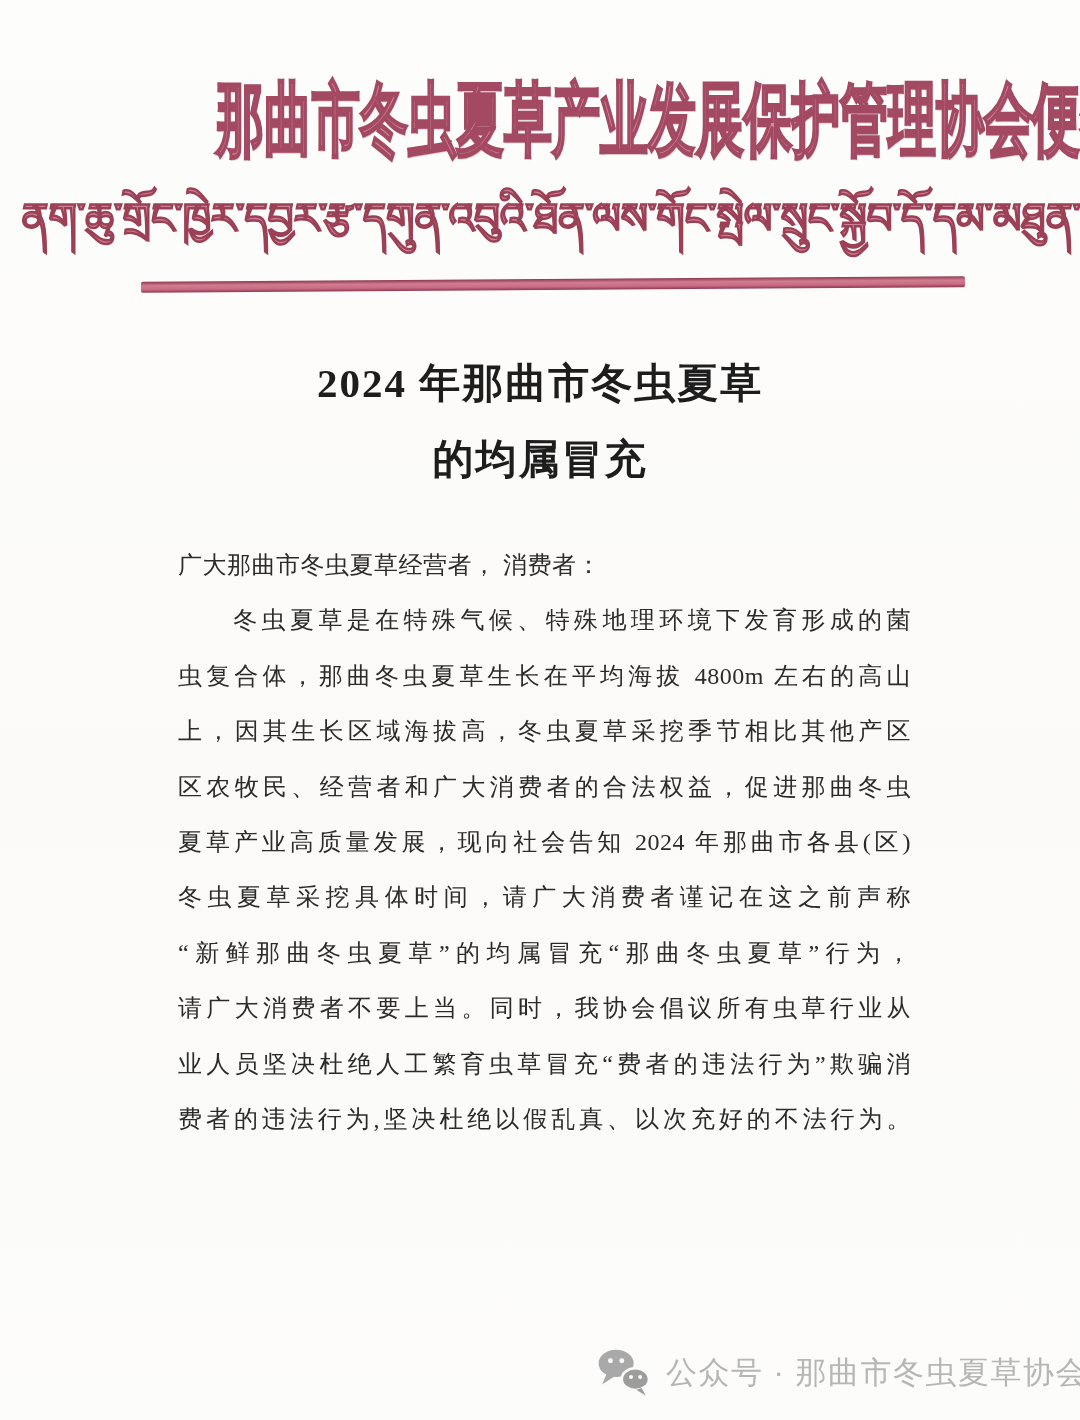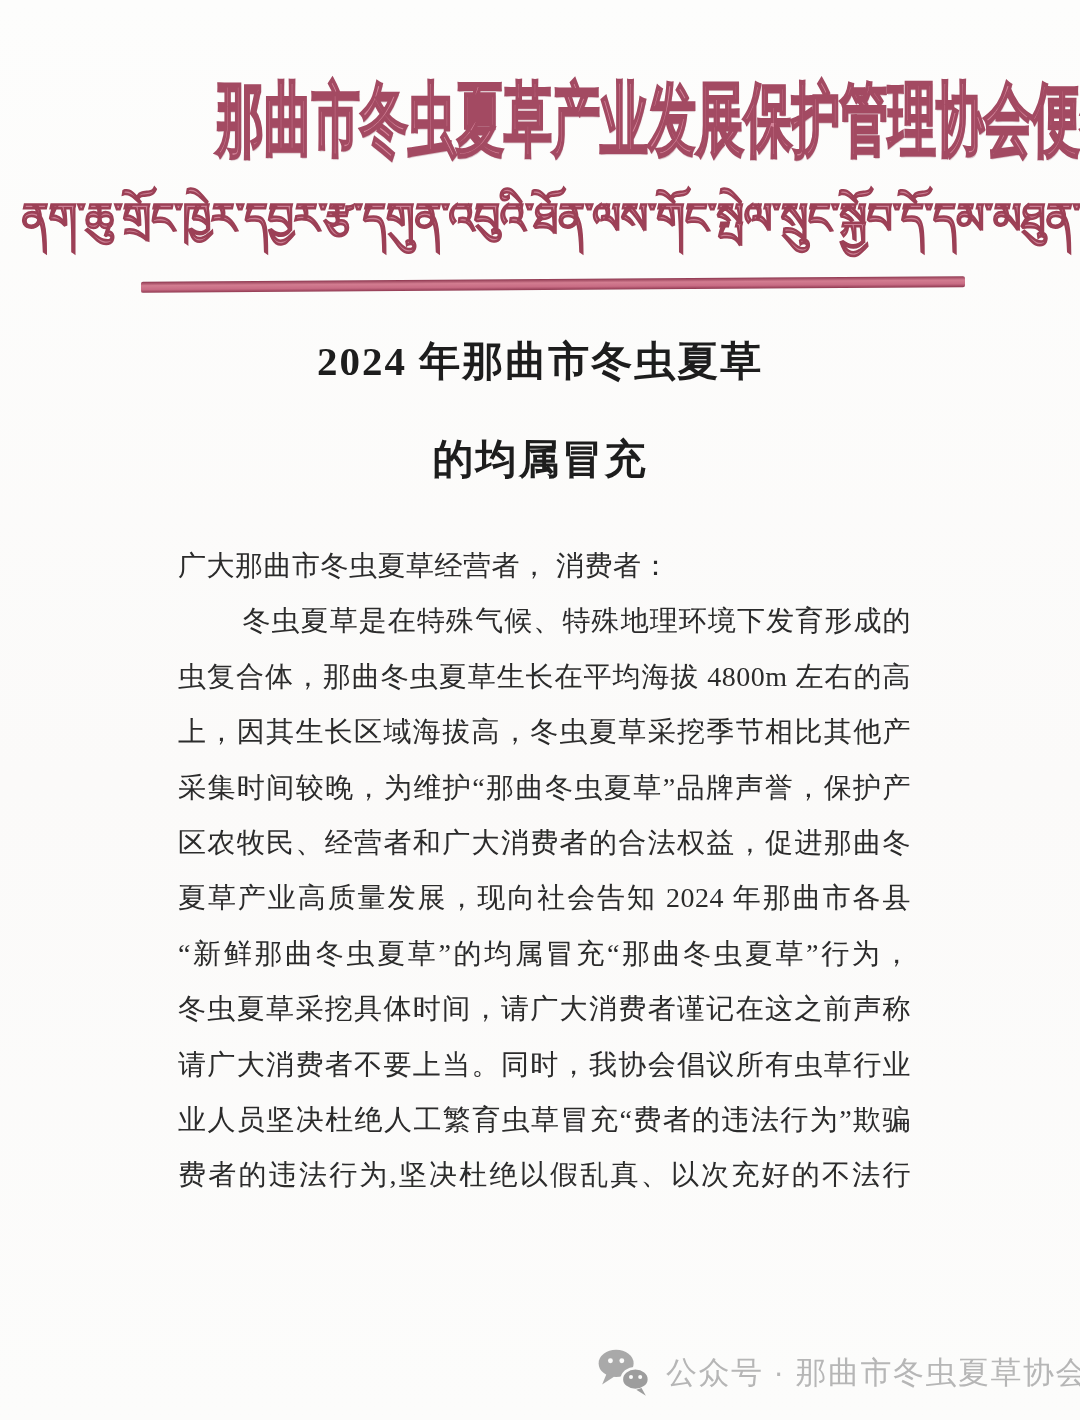--- a/index.html
+++ b/index.html
@@ -65,30 +65,30 @@
     position: absolute;
     left: 0;
     width: 100%;
     text-align: center;
     font-weight: bold;
     color: #1d1d1d;
     font-size: 41px;
     letter-spacing: 2px;
     line-height: 1;
   }
-  .doc-title-1 { top: 341px; text-align: center; }
+  .doc-title-1 { top: 363px; text-align: center; }
   .doc-title-2 { top: 439px; }
 
   
   .doc-body {
     position: absolute;
     left: 178px;
     top: 538px;
     width: 733px;
-    font-size: 28px;
+    font-size: 24px;
     color: #2b2b2b;
     letter-spacing: 0.5px;
   }
   .doc-body .line {
     height: 55.4px;
     line-height: 55.4px;
     text-align: justify;
     text-align-last: justify;
     overflow: hidden;
   }
@@ -132,25 +132,24 @@
   <div class="doc-title-1">2024 年那曲市冬虫夏草</div>
 
   <div class="doc-title-2">的均属冒充</div>
 
   <div class="doc-body">
     <div class="line salutation">广大那曲市冬虫夏草经营者， 消费者：</div>
     <div>
         <div class="line indent">冬虫夏草是在特殊气候、特殊地理环境下发育形成的菌</div>
         <div class="line">虫复合体，那曲冬虫夏草生长在平均海拔 4800m 左右的高山</div>
         <div class="line">上，因其生长区域海拔高，冬虫夏草采挖季节相比其他产区</div>
-        <div class="line">采集时间较晚，为维护“那曲冬虫夏草”品牌声誉，保护产</div>
         <div class="line">区农牧民、经营者和广大消费者的合法权益，促进那曲冬虫</div>
         <div class="line">夏草产业高质量发展，现向社会告知 2024 年那曲市各县(区)</div>
+        <div class="line">冬虫夏草采挖具体时间，请广大消费者谨记在这之前声称</div>
         <div class="line">“新鲜那曲冬虫夏草”的均属冒充“那曲冬虫夏草”行为，</div>
-        <div class="line">冬虫夏草采挖具体时间，请广大消费者谨记在这之前声称</div>
         <div class="line">请广大消费者不要上当。同时，我协会倡议所有虫草行业从</div>
         <div class="line">业人员坚决杜绝人工繁育虫草冒充“费者的违法行为”欺骗消</div>
         <div class="line">费者的违法行为,坚决杜绝以假乱真、以次充好的不法行为。</div>
       </div>
   </div>
 
   <div class="watermark">
     <span>
       <svg width="56" height="50" viewBox="0 0 64 56" xmlns="http://www.w3.org/2000/svg">
         <ellipse cx="23" cy="17" rx="20" ry="15.5" fill="#a9a9a9"></ellipse>

